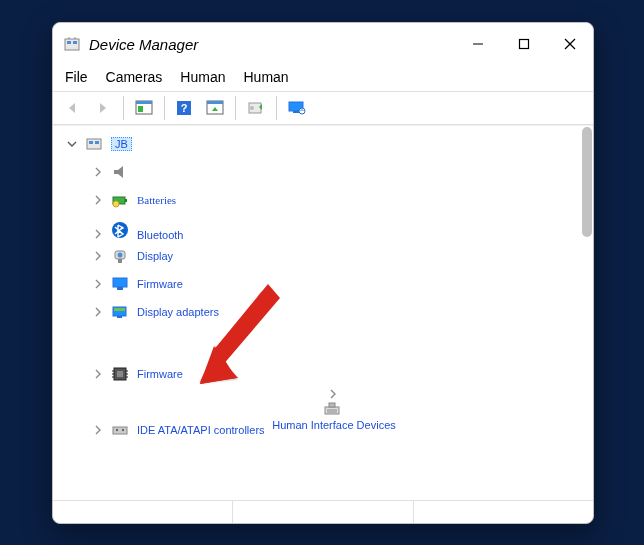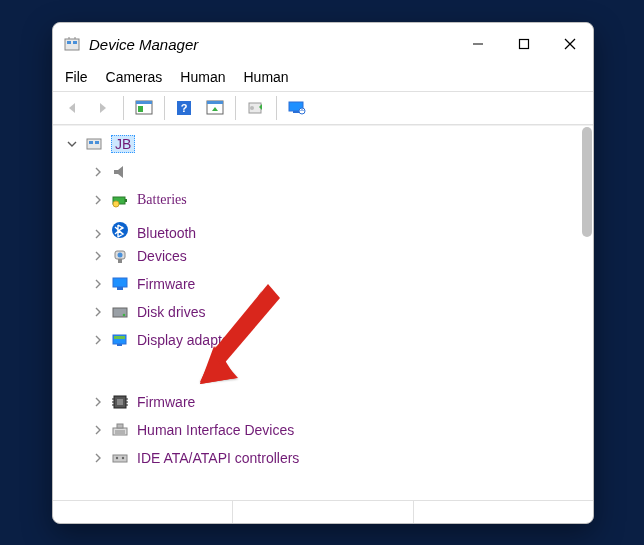--- a/index.html
+++ b/index.html
@@ -85,22 +85,22 @@
   .tree-wrapper {
     position: relative;
     flex: 1;
     overflow: hidden;
     border-top: 1px solid #f0f0f0;
   }
   .tree {
     position: absolute;
     top: 4px; left: 8px; right: 16px; bottom: 0;
     overflow: hidden;
-    font-size: 14px;
-    color: #701a75;
+    font-size: 11px;
+    color: #1d4ed8;
   }
   .tree-row {
     display: flex;
     align-items: center;
     white-space: nowrap;
     padding: 1px 0;
     height: 26px;
     cursor: pointer;
   }
   .tree-row .expander {
@@ -301,49 +301,35 @@
                 <path d="M3 1 L7 5 L3 9" fill="none" stroke="#8a8a8a" stroke-width="1.4"></path>
               </svg>
             </span>
             <span class="node-icon">
               <svg width="20" height="20">
                 <rect x="5" y="5" width="10" height="8" rx="2" fill="#ddd" stroke="#888"></rect>
                 <circle cx="10" cy="9" r="2.5" fill="#4a90d9"></circle>
                 <rect x="8" y="13" width="4" height="4" fill="#888"></rect>
               </svg>
             </span>
-            <span class="label">Devices</span>
+            <span class="label">Display</span>
           </div>
           <div class="tree-row" style="padding-left: 30px;">
             <span class="expander">
               <svg width="10" height="10">
                 <path d="M3 1 L7 5 L3 9" fill="none" stroke="#8a8a8a" stroke-width="1.4"></path>
               </svg>
             </span>
             <span class="node-icon">
               <svg width="20" height="20">
                 <rect x="3" y="4" width="14" height="9" fill="#1e90ff" stroke="#2a6fd6"></rect>
                 <rect x="7" y="13" width="6" height="3" fill="#2a6fd6"></rect>
               </svg>
             </span>
             <span class="label">Firmware</span>
-          </div>
-          <div class="tree-row" style="padding-left: 30px;">
-            <span class="expander">
-              <svg width="10" height="10">
-                <path d="M3 1 L7 5 L3 9" fill="none" stroke="#8a8a8a" stroke-width="1.4"></path>
-              </svg>
-            </span>
-            <span class="node-icon">
-              <svg width="20" height="20">
-                <rect x="3" y="6" width="14" height="9" fill="#9aa0a6" stroke="#666"></rect>
-                <circle cx="14" cy="13" r="1.3" fill="#3cb043"></circle>
-              </svg>
-            </span>
-            <span class="label">Disk drives</span>
           </div>
           <div class="tree-row" style="padding-left: 30px;">
             <span class="expander">
               <svg width="10" height="10">
                 <path d="M3 1 L7 5 L3 9" fill="none" stroke="#8a8a8a" stroke-width="1.4"></path>
               </svg>
             </span>
             <span class="node-icon">
               <svg width="20" height="20">
                 <rect x="3" y="5" width="13" height="9" fill="#1e90ff" stroke="#2a6fd6"></rect>
@@ -366,21 +352,21 @@
                 <line x1="2" y1="7" x2="4" y2="7" stroke="#222"></line>
                 <line x1="2" y1="10" x2="4" y2="10" stroke="#222"></line>
                 <line x1="2" y1="13" x2="4" y2="13" stroke="#222"></line>
                 <line x1="16" y1="7" x2="18" y2="7" stroke="#222"></line>
                 <line x1="16" y1="10" x2="18" y2="10" stroke="#222"></line>
                 <line x1="16" y1="13" x2="18" y2="13" stroke="#222"></line>
               </svg>
             </span>
             <span class="label">Firmware</span>
           </div>
-          <div class="tree-row" style="padding-left: 30px;">
+          <div class="tree-row" style="padding-left: 30px; flex-direction: column;">
             <span class="expander">
               <svg width="10" height="10">
                 <path d="M3 1 L7 5 L3 9" fill="none" stroke="#8a8a8a" stroke-width="1.4"></path>
               </svg>
             </span>
             <span class="node-icon">
               <svg width="20" height="20">
                 <rect x="3" y="8" width="14" height="7" fill="#ddd" stroke="#888"></rect>
                 <line x1="5" y1="11" x2="15" y2="11" stroke="#888"></line>
                 <line x1="5" y1="13" x2="15" y2="13" stroke="#888"></line>

